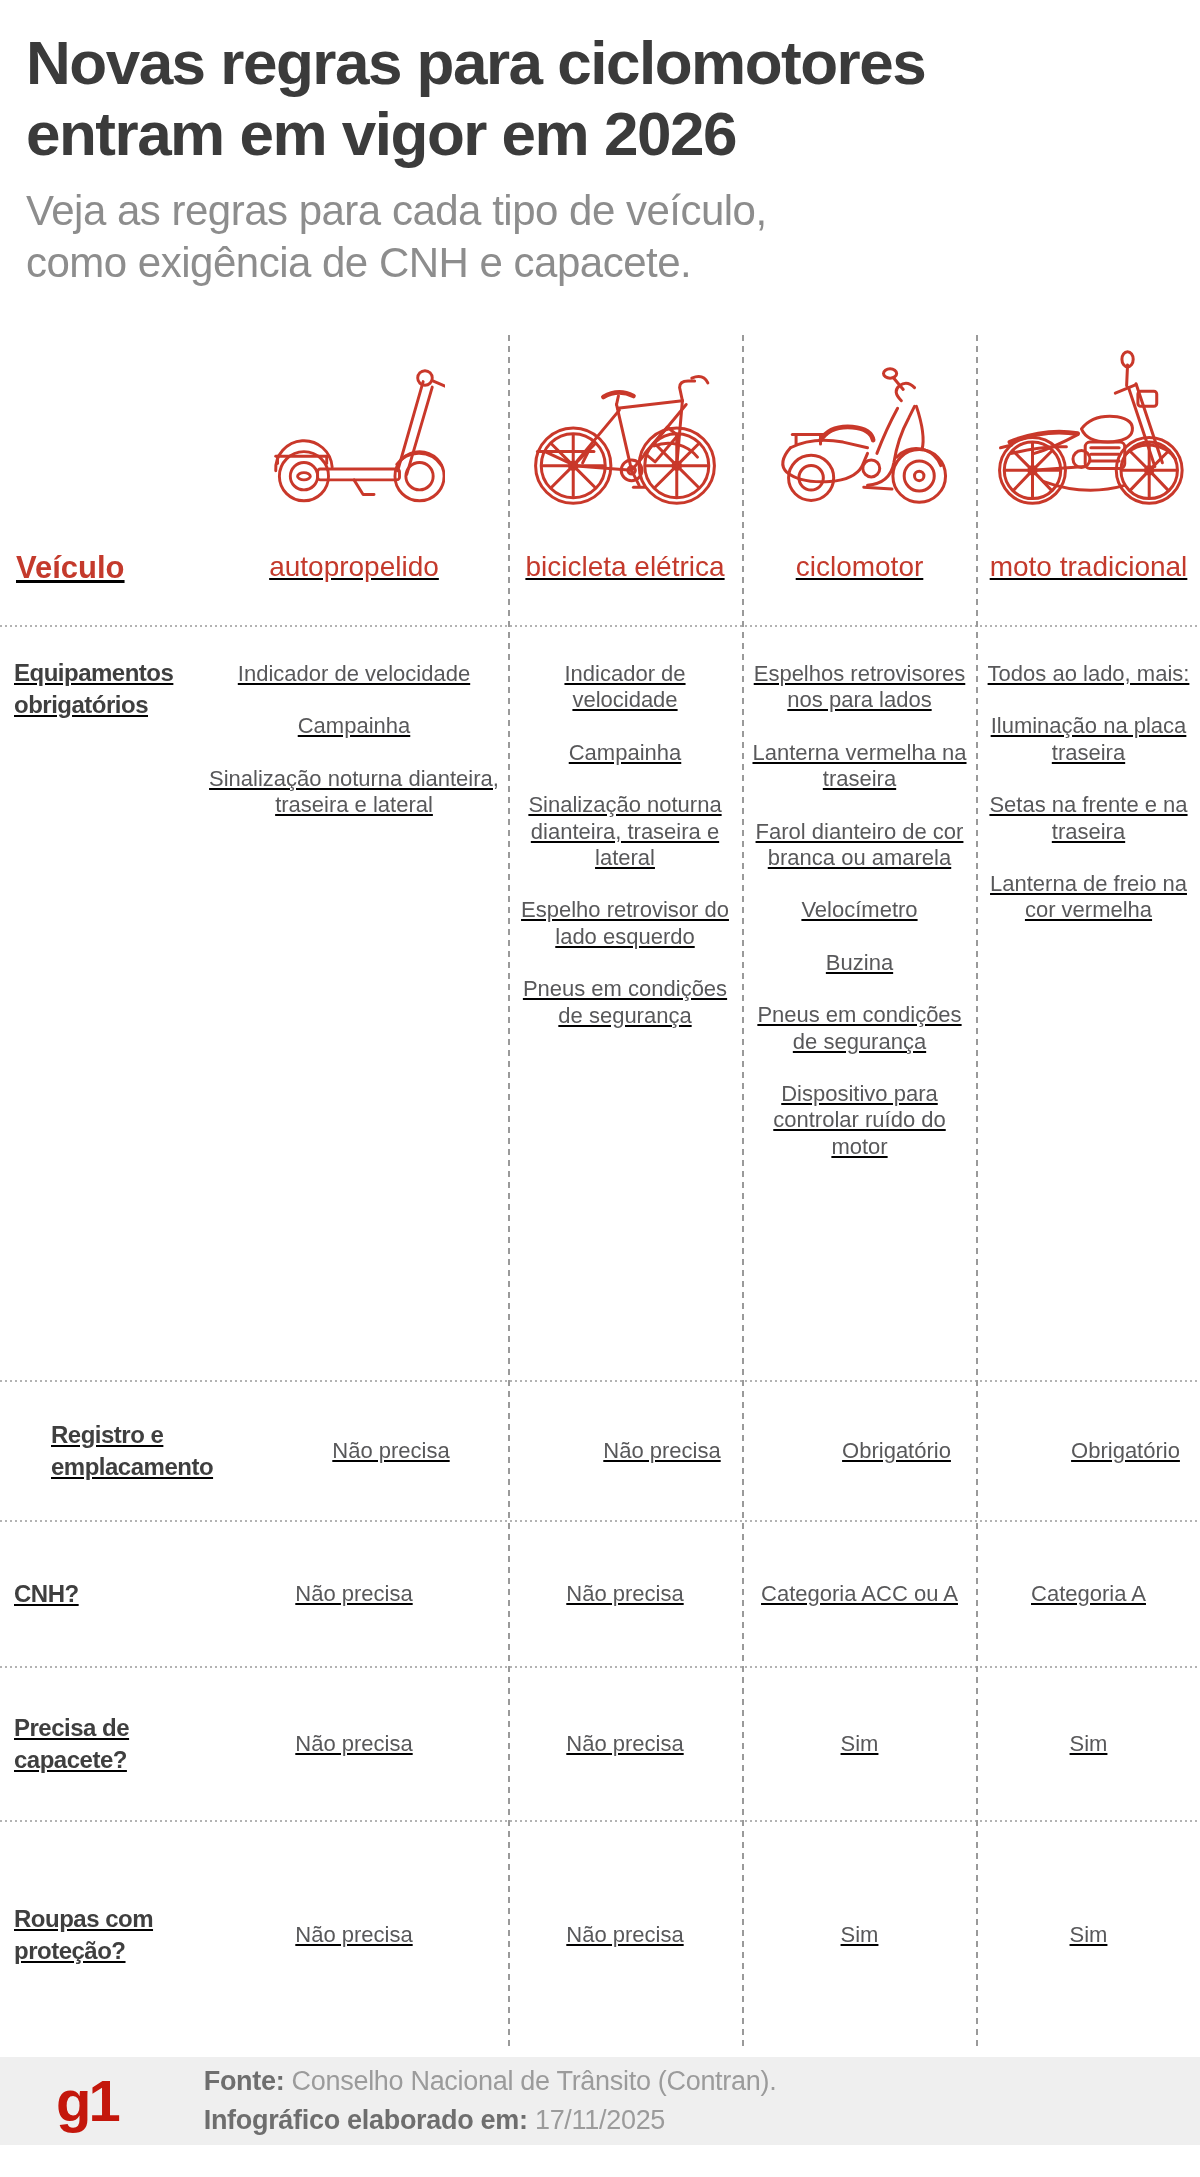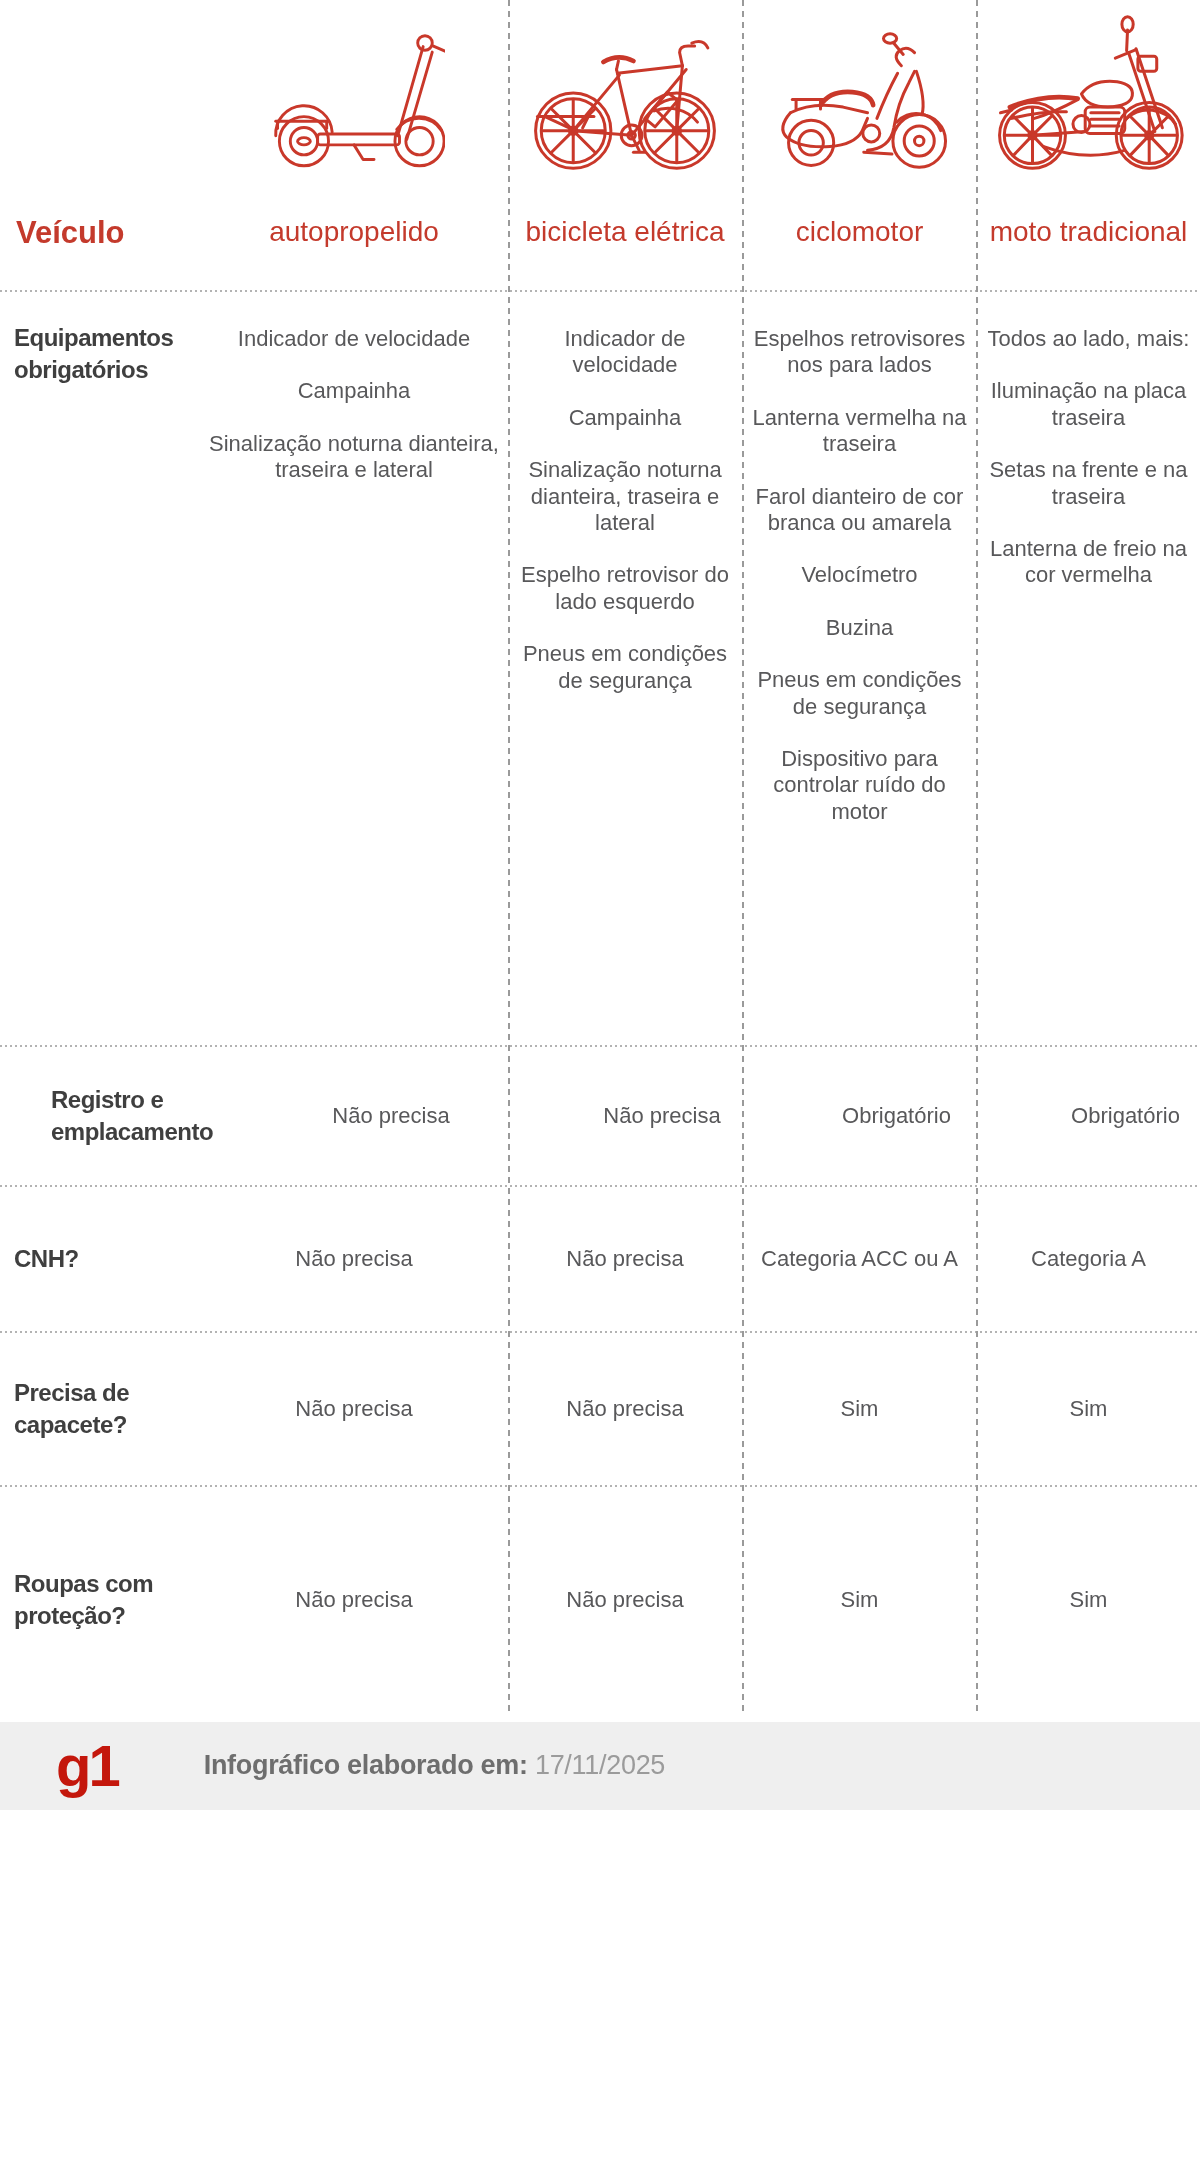--- a/index.html
+++ b/index.html
@@ -11,21 +11,21 @@
   .header{height:335px;box-sizing:border-box;padding:28px 20px 0 26px;}
   .title{font-size:62px;font-weight:800;color:#3b3b3b;line-height:1.14;letter-spacing:-1.5px;}
   .subtitle{margin-top:16px;font-size:42px;font-weight:400;color:#8d8d8d;line-height:1.22;letter-spacing:-0.5px;}
   
   .table-wrap{position:relative;width:1200px;}
   .vline{position:absolute;top:0;bottom:0;width:2px;
     background:repeating-linear-gradient(180deg,#9a9a9a 0 6px,transparent 6px 11px);}
   .vl1{left:508px;} .vl2{left:742px;} .vl3{left:976px;}
   .hr-dotted{height:2px;width:1200px;
     background:repeating-linear-gradient(90deg,#b3b3b3 0 2px,transparent 2px 5px);}
-  .grid{display:grid;grid-template-columns:200px 308px 234px 235px 223px;}
+  .grid{display:grid;grid-template-columns:200px 308px 234px 235px 223px;text-decoration:underline;}
   .row-icons{height:175px;}
   .icon-cell{display:flex;align-items:flex-end;justify-content:center;padding-bottom:2px;}
   .row-cols{height:115px;align-items:center;}
   .veic{color:#c43a2c;font-weight:700;font-size:31px;padding-left:16px;}
   .col-label{color:#c43a2c;font-size:28px;line-height:1.15;text-align:center;padding:0 10px;}
   .row-equip{height:753px;}
   .rlabel{font-weight:700;font-size:24px;color:#3f3f3f;line-height:1.35;padding-left:14px;padding-right:2px;letter-spacing:-0.5px;}
   .row-equip .rlabel{padding-top:30px;}
   .cell{text-align:center;font-size:22px;color:#58585a;line-height:1.2;padding:0 9px;}
   .row-equip .cell{padding-top:34px;}
@@ -42,20 +42,30 @@
   svg{display:block;}
   svg *{stroke:#c9382a;fill:none;stroke-width:3.2;stroke-linecap:round;stroke-linejoin:round;}
   svg .thin{stroke-width:1.6;}
   svg .thick{stroke-width:5;}
 </style>
 </head>
 <body>
 
 <div id="page">
 
+  <div class="header">
+    <div class="title">
+      <div>Novas regras para ciclomotores</div>
+      <div>entram em vigor em 2026</div>
+    </div>
+    <div class="subtitle">
+      <div>Veja as regras para cada tipo de veículo,</div>
+      <div>como exigência de CNH e capacete.</div>
+    </div>
+  </div>
 
   <div class="table-wrap">
     <div class="vline vl1"></div>
     <div class="vline vl2"></div>
     <div class="vline vl3"></div>
 
     <div class="grid row-icons">
       <div></div>
       <div class="icon-cell">
         <svg width="182" height="160" viewBox="0 0 200 170">
@@ -284,19 +294,23 @@
       <div class="cell">Sim</div>
     </div>
   </div>
 
   <div class="footer-gap"></div>
 
   <div class="footer">
     <div class="g1-logo">g1</div>
     <div class="credits">
       <div>
+        <b>Fonte:</b>
+        <span>Conselho Nacional de Trânsito (Contran).</span>
+      </div>
+      <div>
         <b>Infográfico elaborado em:</b>
         <span>17/11/2025</span>
       </div>
     </div>
   </div>
 
 </div>
 
 </body></html>

